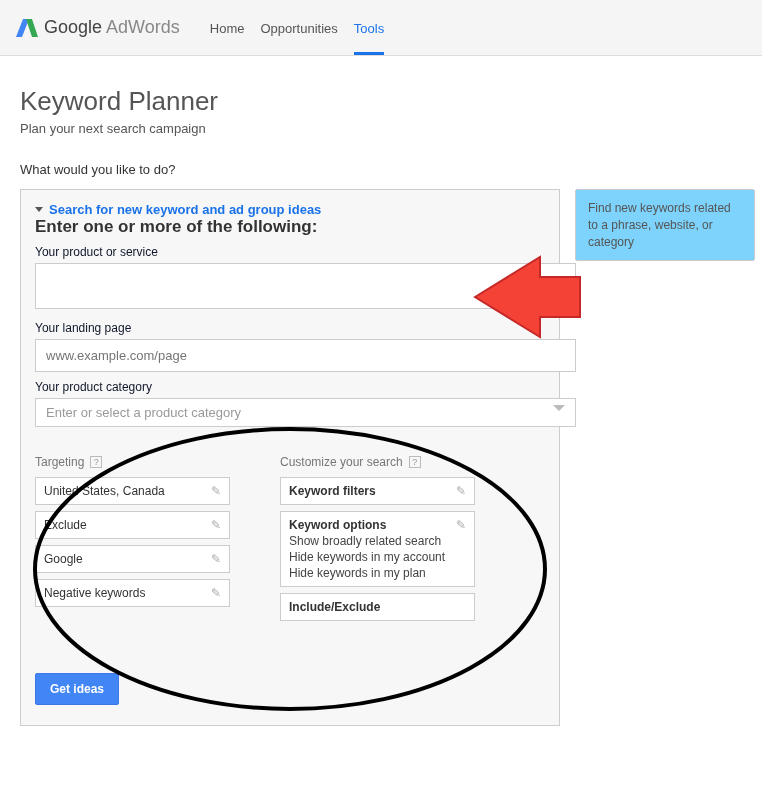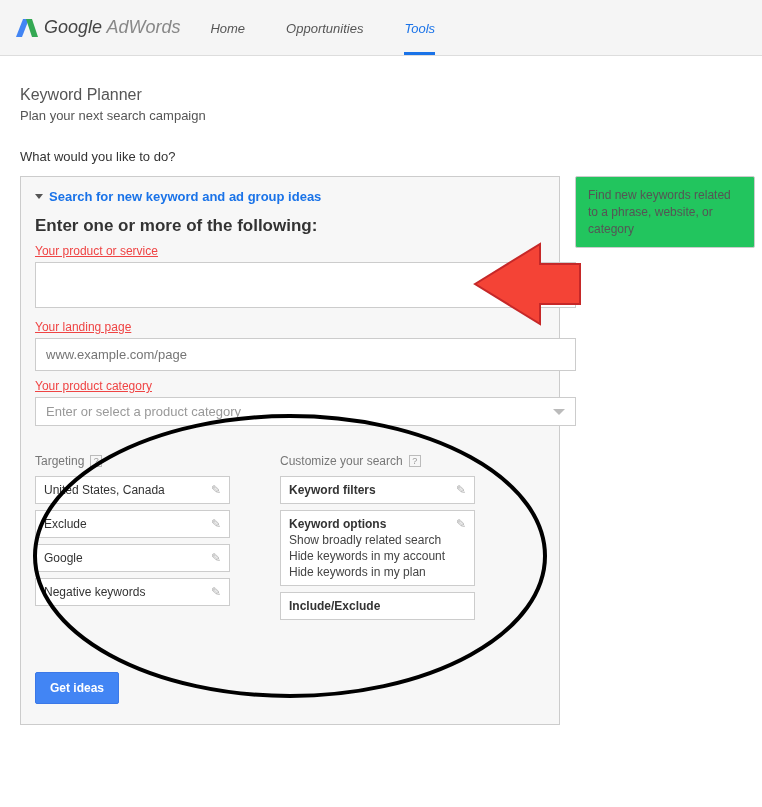--- a/index.html
+++ b/index.html
@@ -10,39 +10,38 @@
     background: #fff;
     width: 762px;
   }
   .topbar {
     height: 56px;
     background: #f5f5f5;
     border-bottom: 1px solid #ddd;
     display: flex;
     align-items: center;
     padding: 0 16px;
-    font-style: italic;
   }
   .logo-wrap {
     display: flex;
     align-items: center;
     gap: 6px;
     margin-right: 30px;
   }
   .logo-wrap .gtext {
     font-size: 18px;
     color: #444;
   }
   .logo-wrap .gtext .light {
     color: #888;
     font-weight: 400;
   }
   .nav {
     display: flex;
-    gap: 41px;
+    gap: 16px;
     text-align: right;
   }
   .nav a {
     color: #555;
     font-size: 13px;
     text-decoration: none;
     padding: 18px 0 16px;
     position: relative;
     cursor: pointer;
   }
@@ -54,21 +53,21 @@
     position: absolute;
     left: 0; right: 0; bottom: -3px;
     height: 3px;
     background: #1a73e8;
   }
   .page {
     padding: 20px 20px 0 20px;
     position: relative;
   }
   .page-title {
-    font-size: 16px;
+    font-size: 26px;
     color: #555;
     margin: 10px 0 4px;
     font-weight: 400;
   }
   .page-subtitle {
     font-size: 13px;
     color: #555;
     margin: 0 0 26px;
   }
   .prompt {
@@ -83,61 +82,58 @@
     width: 540px;
     border: 1px solid #ccc;
     background: #f7f7f7;
     padding: 12px 14px 20px;
     position: relative;
   }
   .acc-header {
     display: flex;
     align-items: center;
     gap: 6px;
-    margin-bottom: 12px;
     cursor: pointer;
   }
   .acc-caret {
     width: 0; height: 0;
     border-left: 4px solid transparent;
     border-right: 4px solid transparent;
     border-top: 5px solid #555;
   }
   .acc-title {
     color: #1a73e8;
     font-size: 13px;
     font-weight: bold;
   }
   .sub-label {
     font-size: 17px;
     font-weight: bold;
     margin-bottom: 4px;
   }
   .field-label {
     font-size: 12px;
-    color: #ef4444;
+    color: #0f172a;
     margin: 8px 0 4px;
-    text-decoration: underline;
   }
   .input, .select {
     width: 541px;
     background: #fff;
     border: 1px solid #ccc;
     font-size: 13px;
     padding: 8px 10px;
     font-family: inherit;
     color: #333;
   }
   .input.tall {
     height: 46px;
     resize: none;
   }
   .select {
     display: flex;
-    align-items: center;
     justify-content: space-between;
     color: #999;
     cursor: pointer;
     padding: 6px 10px;
   }
   .select .chev {
     width: 0; height: 0;
     border-left: 6px solid transparent;
     border-right: 6px solid transparent;
     border-top: 6px solid #bbb;
@@ -203,21 +199,21 @@
     font-weight: bold;
     padding: 8px 14px;
     margin-top: 46px;
     cursor: pointer;
   }
   .callout {
     position: absolute;
     left: 555px;
     top: 0;
     width: 180px;
-    background: #22c55e;
+    background: #7dd3fc;
     border: 1px solid #ccc;
     border-radius: 2px;
     padding: 10px 12px;
     font-size: 12px;
     color: #555;
     line-height: 1.4;
   }
   .annotations {
     position: absolute;
     left: 0; top: 0;

